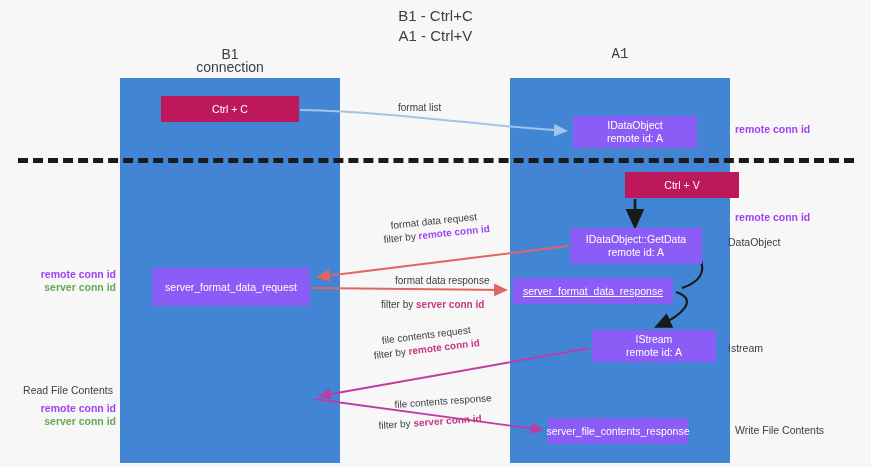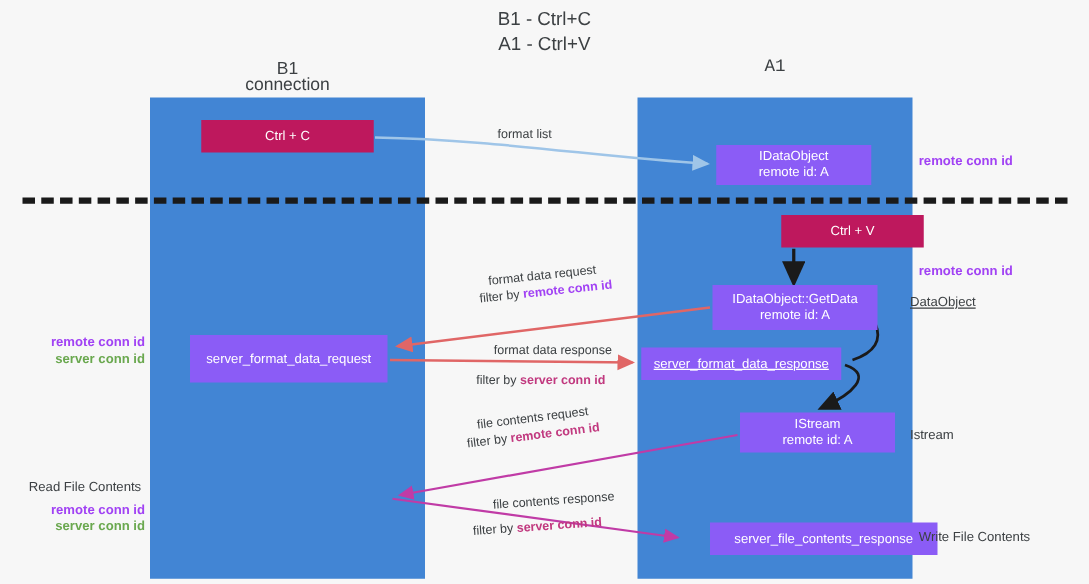--- a/index.html
+++ b/index.html
@@ -46,30 +46,30 @@
   .orange2{background:#8b5cf6;}
   
   #box-ctrlc{left:161px;top:96px;width:138px;height:26px;}
   #box-idataobject{left:573px;top:116px;width:124px;height:32px;}
   #box-ctrlv{left:578px;top:172px;width:114px;height:26px;margin-left:47px;}
   #box-getdata{left:570px;top:228px;width:132px;height:36px;}
   #box-sfdreq{left:152px;top:268px;width:158px;height:38px;}
   #box-sfdresp{left:513px;top:278px;width:160px;height:26px;text-decoration:underline;}
   #box-istream{left:592px;top:330px;width:124px;height:32px;}
   #box-sfcreq{left:150px;top:385px;width:162px;height:26px;}
-  #box-sfcresp{left:568px;top:418px;width:182px;height:26px;}
+  #box-sfcresp{left:548px;top:418px;width:140px;height:26px;}
   
   .ann{font-size:10.5px;line-height:13px;}
   .purple{color:#a142f4;font-weight:bold;}
   .green-t{color:#6aa84f;font-weight:bold;}
   .magenta{color:#c1397f;font-weight:bold;}
   .plainlbl{color:#3c4043;font-size:10.5px;line-height:13px;}
   #ann-r1{left:735px;top:123px;}
   #ann-r2{left:735px;top:211px;}
-  #ann-dataobject{left:728px;top:236px;text-decoration:underline;}
+  #ann-dataobject{left:728px;top:236px;}
   #ann-istream{left:728px;top:342px;}
   #ann-writefile{left:735px;top:424px;}
   #ann-left-mid{left:22px;top:268px;text-align:right;width:94px;}
   #ann-readfile{left:20px;top:384px;text-align:center;width:96px;}
   #ann-left-low{left:22px;top:402px;text-align:right;width:94px;}
   
   .edge-lbl{font-size:10px;line-height:13px;color:#3c4043;white-space:nowrap;}
   #lbl-formatlist{left:398px;top:101px;}
   #lbl-fdreq{left:390px;top:219px;transform:rotate(-6deg);transform-origin:left top;}
   #lbl-fdreq2{left:383px;top:233px;transform:rotate(-6deg);transform-origin:left top;}

